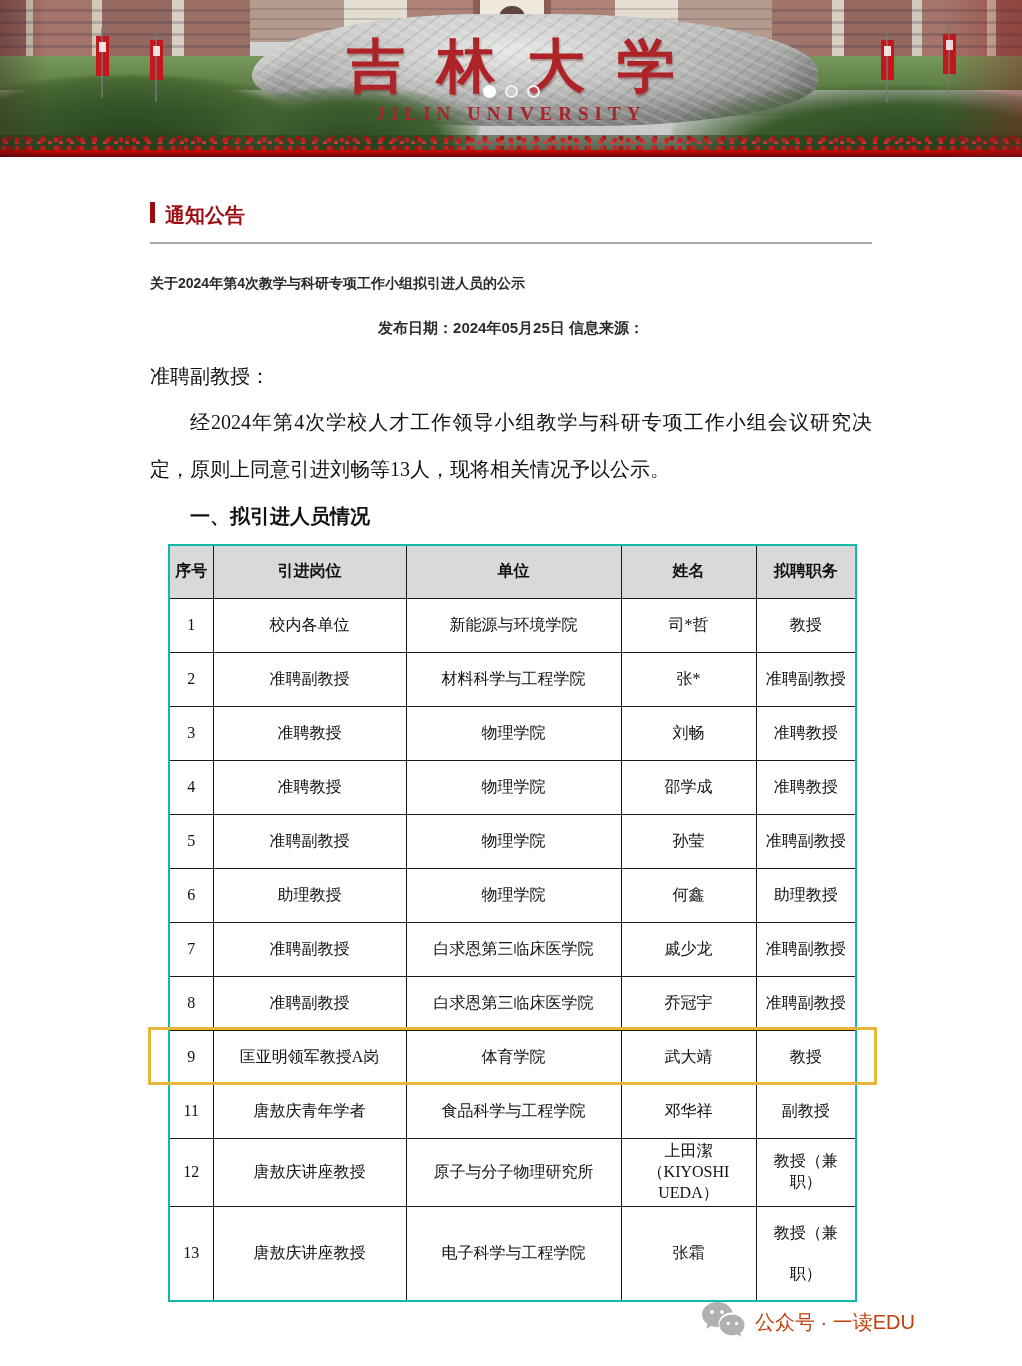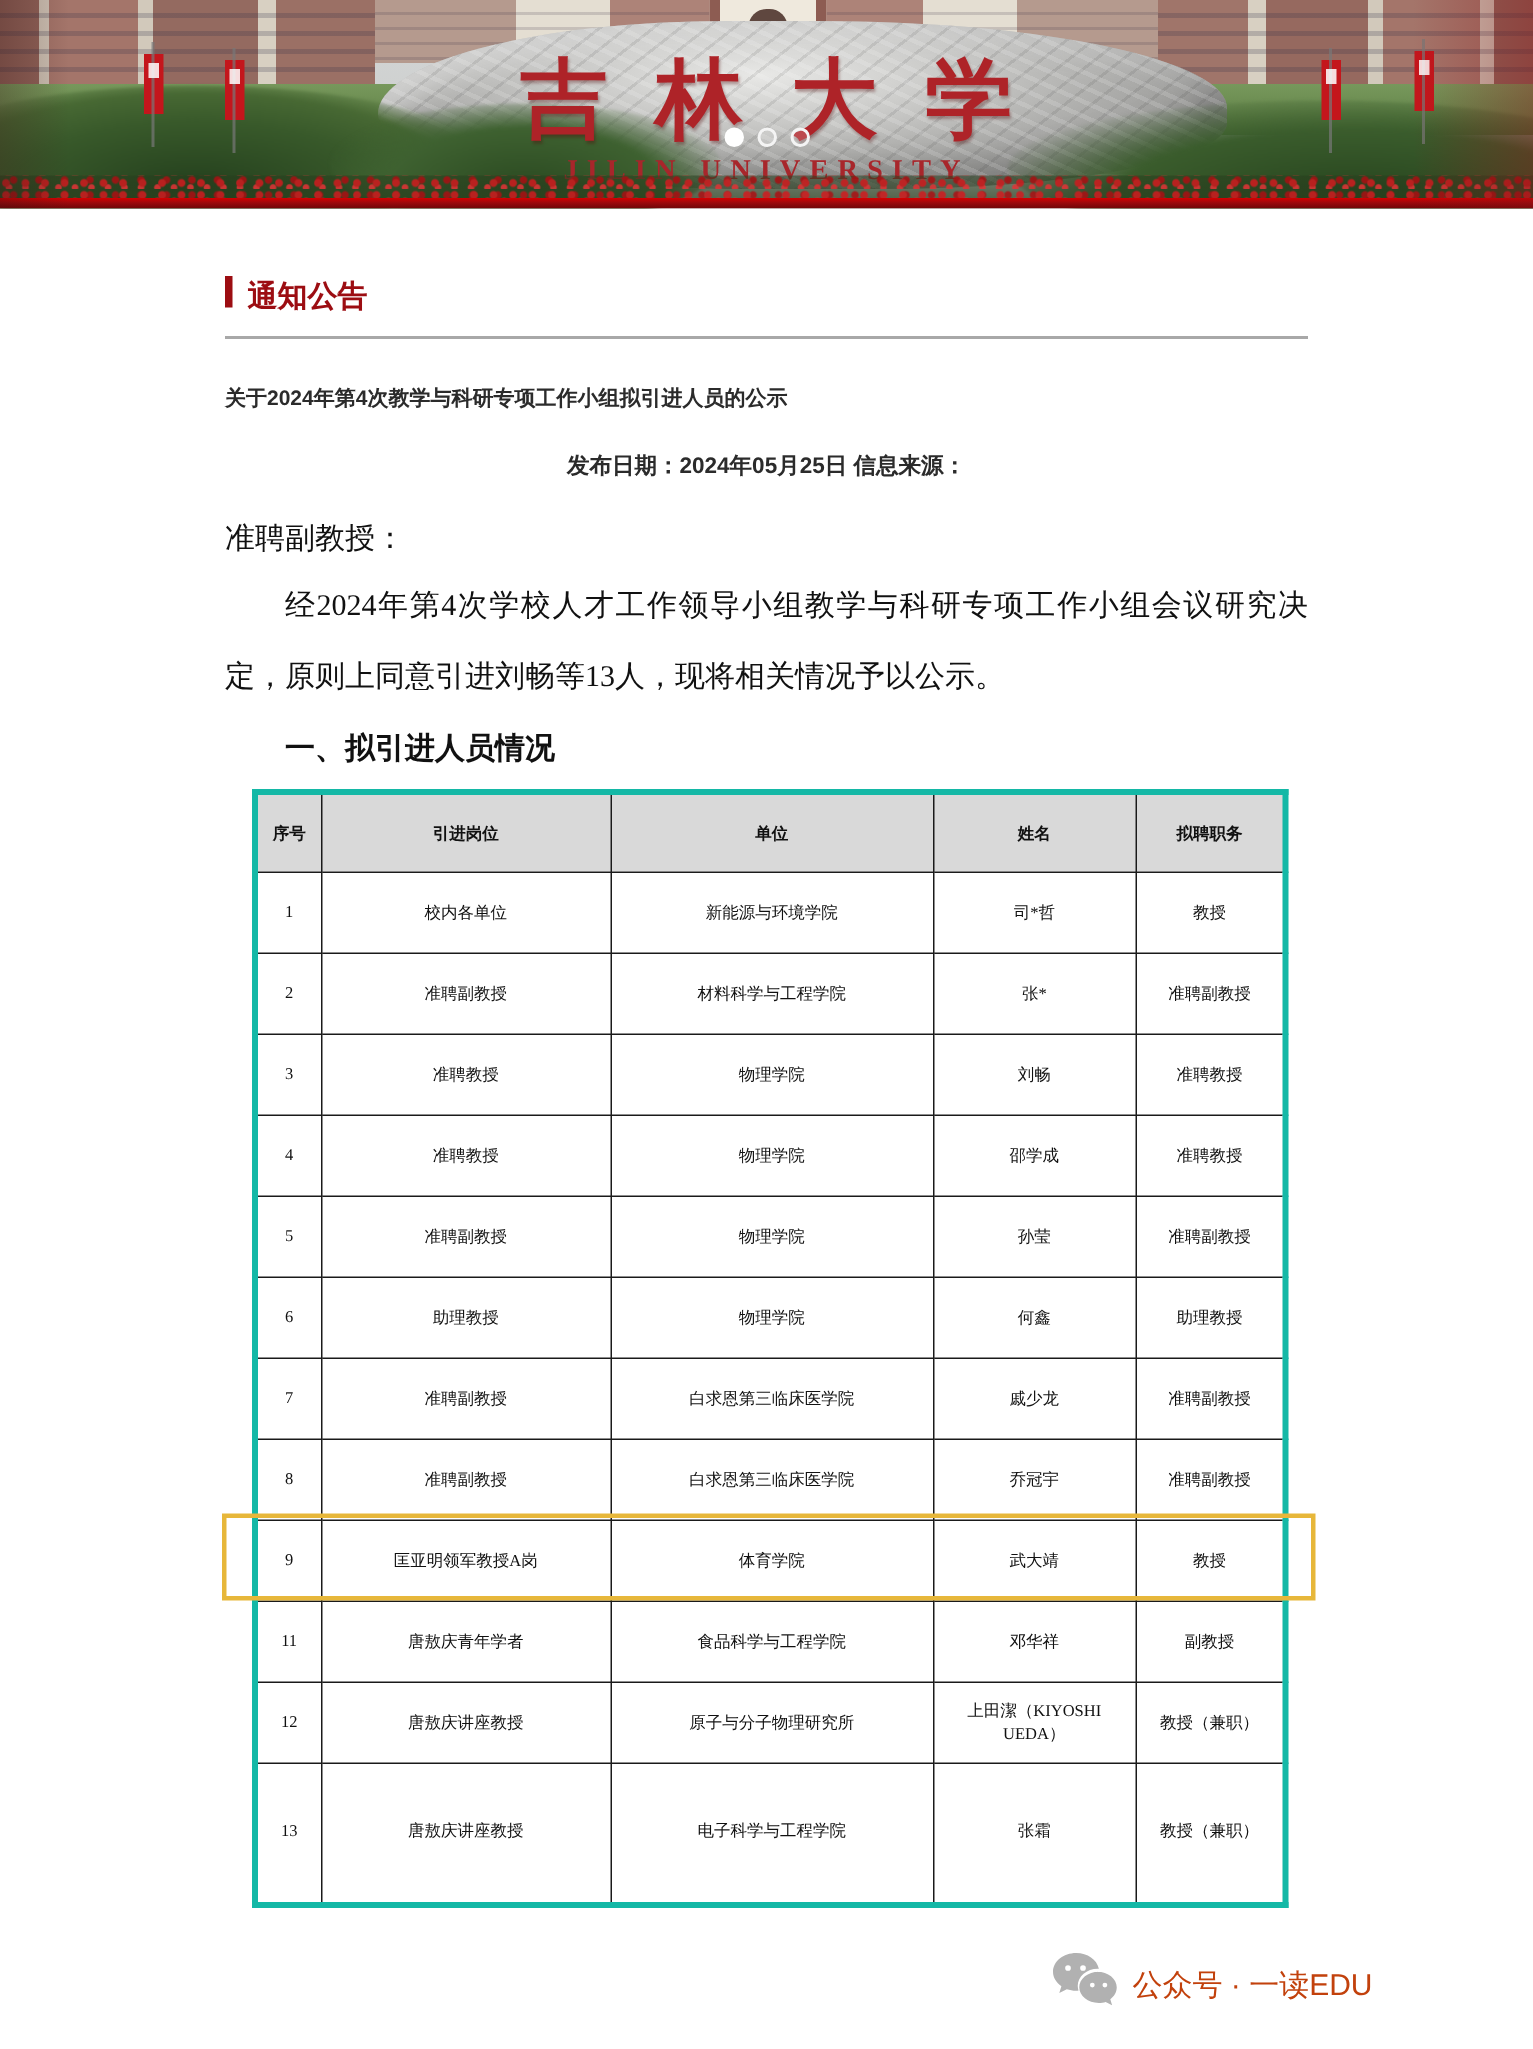--- a/index.html
+++ b/index.html
@@ -1,20 +1,20 @@
 <!DOCTYPE html>
 <html><head>
 <meta charset="utf-8">
 <style>
   * { margin:0; padding:0; box-sizing:border-box; }
   html,body { width:1022px; height:1366px; overflow:hidden; background:#ffffff; position:relative; }
   body { font-family:"Liberation Serif","DejaVu Serif",serif; color:#111; }
 
   
-  .banner { position:relative; width:1022px; height:139px; overflow:hidden;
+  .banner { position:relative; width:1022px; height:157px; overflow:hidden;
             background:linear-gradient(#d4d6d7 0%, #cfd1d0 45%, #c6c8c6 100%);text-decoration:underline; }
   .bld-left { position:absolute; left:0; top:0; width:250px; height:64px;
     background:linear-gradient(90deg,#8f6258 0 26px,#cdc2b4 26px 33px,#a4756a 33px 92px,#d2c9bb 92px 102px,#946a60 102px 172px,#d8d0c2 172px 184px,#9b7065 184px 250px);
   }
   .bld-right { position:absolute; right:0; top:0; width:250px; height:64px;
     background:linear-gradient(90deg,#a0756a 0 60px,#d8d0c2 60px 72px,#96695f 72px 140px,#d2c9bb 140px 150px,#a4756a 150px 215px,#cdc2b4 215px 224px,#8f6258 224px 250px);
   }
   .bld-left::after,.bld-right::after { content:""; position:absolute; inset:0;
     background:repeating-linear-gradient(180deg,transparent 0 9px,rgba(45,45,70,.22) 9px 12px); }
   .bld-center { position:absolute; left:250px; right:250px; top:0; height:42px;
@@ -84,21 +84,21 @@
   .article-title { margin-top:31px; text-align:left;
     font-family:"Liberation Sans","DejaVu Sans",sans-serif; font-weight:700; font-size:14px; color:#2b2b2b; }
   .date-line { margin-top:26px; text-align:center;
     font-family:"Liberation Sans","DejaVu Sans",sans-serif; font-weight:700; font-size:15px; color:#2b2b2b; }
 
   .salutation { margin-top:25px; font-size:20px; }
   .para { margin-top:9px; font-size:20px; line-height:47px; text-indent:2em; text-align:justify; }
   .list-heading { margin-top:10px; font-size:20px; font-weight:bold; padding-left:2em; }
 
   .table-wrap { position:relative; margin:14px 0 0 18px; width:687px; }
-  table { border-collapse:collapse; width:687px; font-size:11px; border:4px solid #14b8a6; table-layout:fixed; }
+  table { border-collapse:collapse; width:687px; font-size:16px; border:2px solid #14b8a6; table-layout:fixed; }
   th, td { border:1.5px solid #1a1a1a; text-align:center; vertical-align:middle; padding:2px 5px;
     overflow-wrap:break-word; }
   thead tr { height:53px; background:#d9d9d9; }
   thead th { font-weight:bold; }
   tbody tr { height:54px; }
   tbody tr:nth-child(12), tbody tr:nth-child(13) { height:95px; }
   tbody tr:nth-child(12) td, tbody tr:nth-child(13) td { line-height:2.6; }
   .hl-box { position:absolute; left:-20px; right:-22px; top:483px; height:58px;
     border:3px solid #e7b73a; pointer-events:none; }
 

